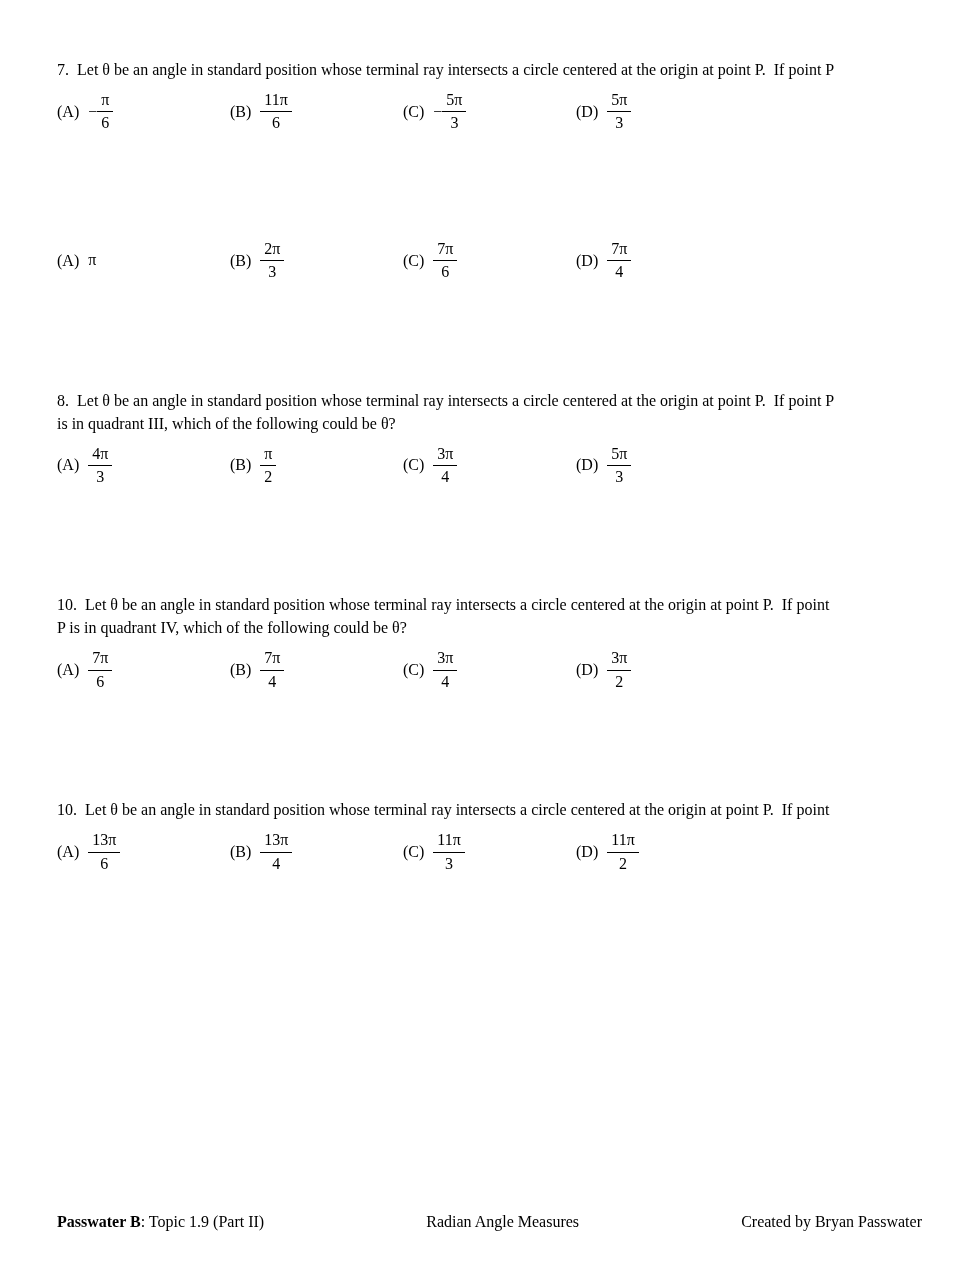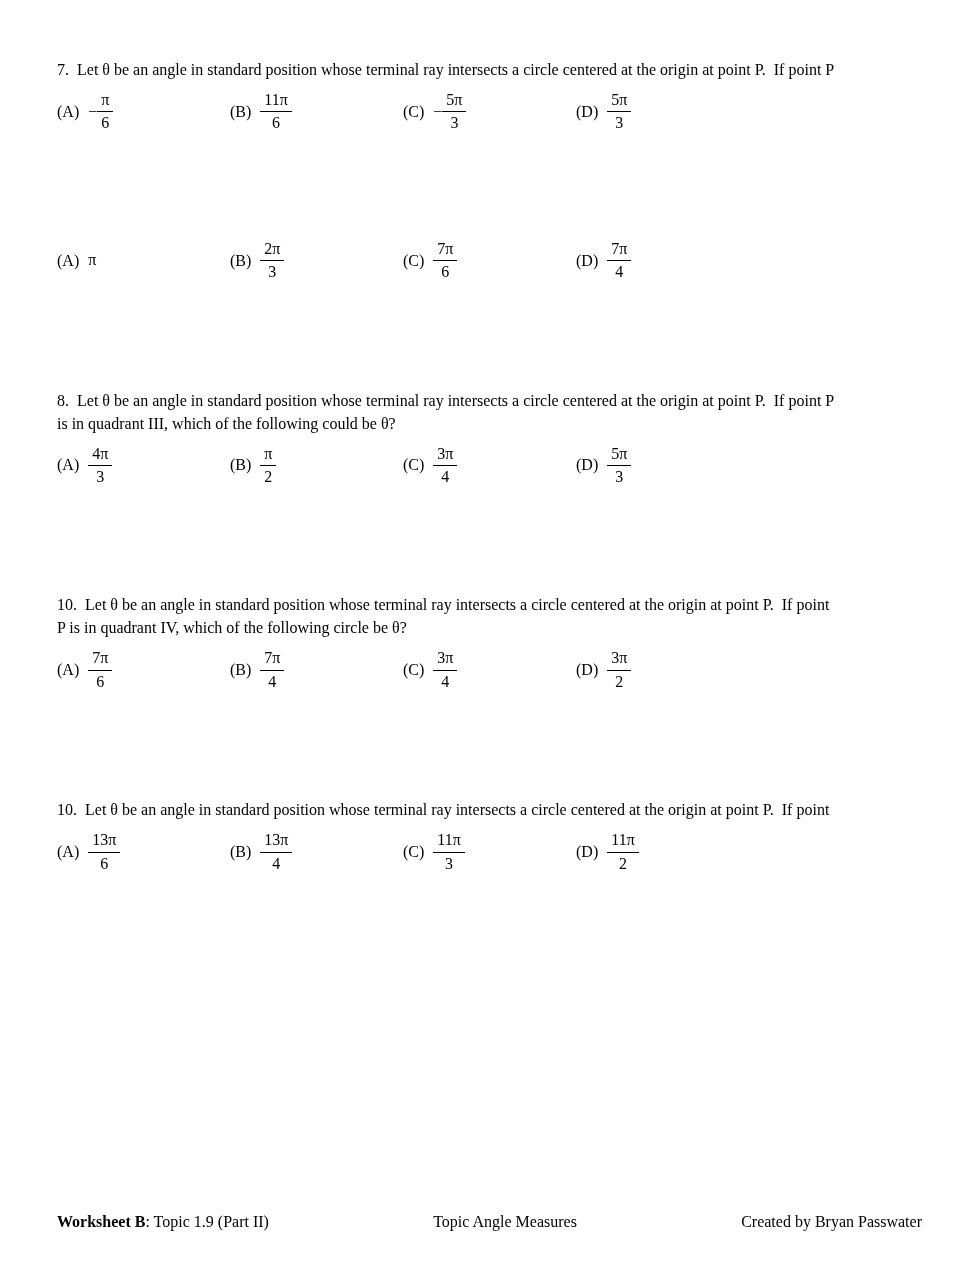--- a/index.html
+++ b/index.html
@@ -191,21 +191,21 @@
             <span class="num">5π</span>
             <span class="den">3</span>
           </span>
         </div>
       </div>
     </section>
 
     <section class="question">
       <p class="qtext">
         <span class="qline">10.  Let θ be an angle in standard position whose terminal ray intersects a circle centered at the origin at point P.  If point</span>
-        <span class="qline">P is in quadrant IV, which of the following circle be θ?</span>
+        <span class="qline">P is in quadrant IV, which of the following could be θ?</span>
       </p>
       <div class="choices">
         <div class="choice">
           <span class="clabel">(A)</span>
           <span class="sign"></span>
           <span class="frac">
             <span class="num">7π</span>
             <span class="den">6</span>
           </span>
         </div>
@@ -272,17 +272,17 @@
             <span class="num">11π</span>
             <span class="den">2</span>
           </span>
         </div>
       </div>
     </section>
 
   </div>
 
   <footer class="footer">
-    <div class="f-left"><b>Worksheet B</b><span>: Topic 1.9 (Part II)</span></div>
-    <div class="f-center">Topic Angle Measures</div>
+    <div class="f-left"><b>Passwater B</b><span>: Topic 1.9 (Part II)</span></div>
+    <div class="f-center">Radian Angle Measures</div>
     <div class="f-right">Created by Bryan Passwater</div>
   </footer>
 </div>
 
 </body></html>

